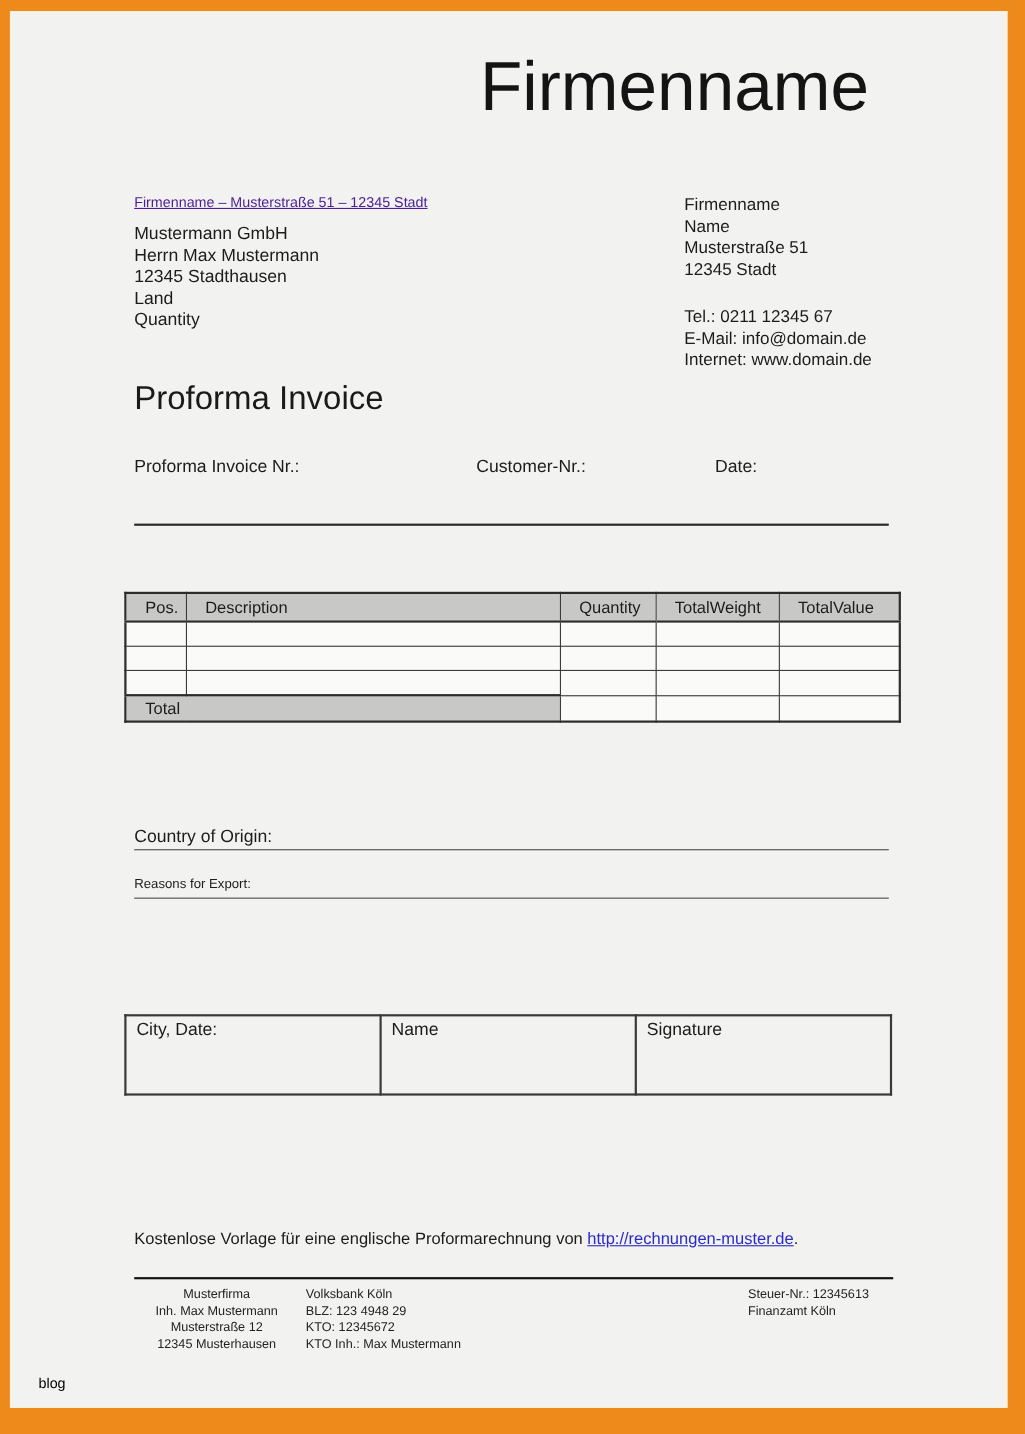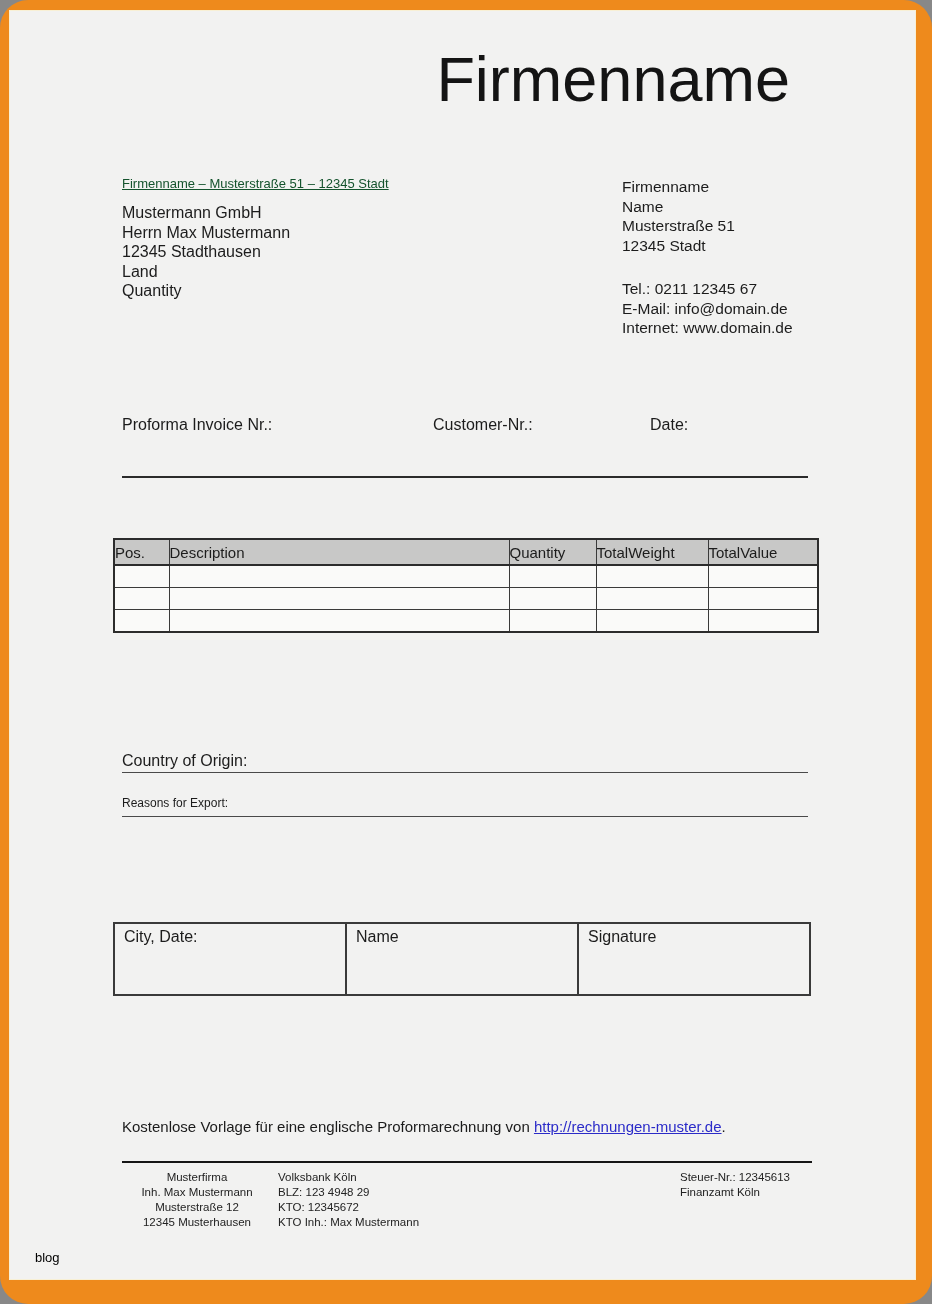--- a/index.html
+++ b/index.html
@@ -3,40 +3,39 @@
 <meta charset="utf-8">
 <style>
   html,body { margin:0; padding:0; background:#888; }
   .canvas {
     position:relative;
     width:932px; height:1304px;
     background:#EE8A1C;
     font-family:"Liberation Sans", sans-serif;
     color:#1c1c1c;
     overflow:hidden;
-    border-radius:28px;
   }
   .page {
     position:absolute; left:9px; top:10px;
     width:907px; height:1270px;
     background:#F2F2F1;
     box-shadow: inset 0 0 0 1px rgba(255,238,180,0.45);
   }
   .abs { position:absolute; }
 
   .title {
     left:0; right:142px; top:46px;
     text-align:right;
     font-size:63px; font-weight:400; line-height:1.05;
     color:#141414; letter-spacing:0;
     margin:0;
   }
   .sender-line {
     left:122px; top:176px;
-    font-size:13px; text-decoration:underline; color:#14532d;
+    font-size:13px; text-decoration:underline; color:#4c1d95;
   }
   .recipient { left:122px; top:203px; font-size:16px; line-height:19.5px; }
   .company-info { left:622px; top:177px; font-size:15.5px; line-height:19.5px; }
   .company-info .gap { height:24px; }
 
   .doc-heading {
     left:122px; top:346px;
     font-size:30px; font-weight:400; margin:0; color:#1a1a1a;
   }
   .fields-row { left:0; top:416px; width:932px; height:20px; font-size:16px; }
@@ -49,21 +48,21 @@
   .rule-export { left:122px; top:816px;  width:686px; border-top:1.5px solid #4a4a4a; }
   .rule-footer { left:122px; top:1161px; width:690px; border-top:2px solid #161616; }
 
   table.items {
     left:113px; top:538px; width:704px;
     border-collapse:collapse; table-layout:fixed;
     font-size:15px;
   }
   table.items th, table.items td {
     border:1px solid #3a3a3a;
-    padding:2px 0;
+    padding:2px 17px;
     font-weight:400; text-align:left;
     overflow:hidden; white-space:nowrap;
   }
   table.items { border:2px solid #2c2c2c; }
   table.items thead th { background:#C8C8C7; height:20px; border-bottom:2px solid #2c2c2c; }
   table.items tbody td { background:#FAFAF9; height:17px; }
   table.items tr.total-row td { height:18px; }
   table.items tr.total-row td.total-cell { background:#C8C8C7; border-top:2px solid #2c2c2c; }
 
   .origin-label { left:122px; top:752px; font-size:16px; }
@@ -113,20 +112,21 @@
     <div>Firmenname</div>
     <div>Name</div>
     <div>Musterstraße 51</div>
     <div>12345 Stadt</div>
     <div class="gap"></div>
     <div>Tel.: 0211 12345 67</div>
     <div>E-Mail: info@domain.de</div>
     <div>Internet: www.domain.de</div>
   </div>
 
+  <h2 class="abs doc-heading">Proforma Invoice</h2>
 
   <div class="abs fields-row">
     <span class="fld-1">Proforma Invoice Nr.:</span>
     <span class="fld-2">Customer-Nr.:</span>
     <span class="fld-3">Date:</span>
   </div>
 
   <div class="abs rule-top"></div>
 
   <table class="abs items">
@@ -161,20 +161,26 @@
         <td></td>
         <td></td>
       </tr>
       <tr>
         <td></td>
         <td></td>
         <td></td>
         <td></td>
         <td></td>
       </tr>
+      <tr class="total-row">
+        <td class="total-cell" colspan="2">Total</td>
+        <td></td>
+        <td></td>
+        <td></td>
+      </tr>
     </tbody>
   </table>
 
   <div class="abs origin-label">Country of Origin:</div>
   <div class="abs rule-origin"></div>
 
   <div class="abs export-label">Reasons for Export:</div>
   <div class="abs rule-export"></div>
 
   <table class="abs signature">

